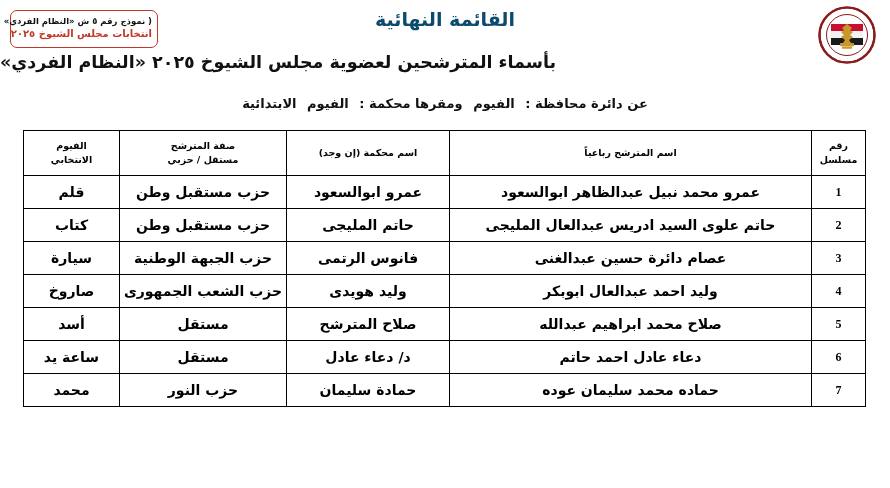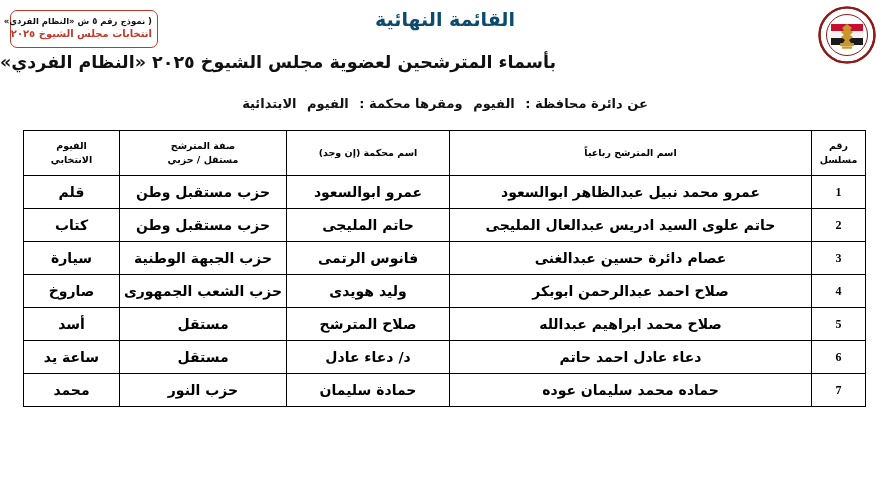--- a/index.html
+++ b/index.html
@@ -207,21 +207,21 @@
       </tr>
       <tr>
         <td class="serial">3</td>
         <td>عصام دائرة حسين عبدالغنى</td>
         <td>فانوس الرتمى</td>
         <td>حزب الجبهة الوطنية</td>
         <td>سيارة</td>
       </tr>
       <tr>
         <td class="serial">4</td>
-        <td>صلاح احمد عبدالرحمن ابوبكر</td>
+        <td>وليد احمد عبدالعال ابوبكر</td>
         <td>وليد هويدى</td>
         <td>حزب الشعب الجمهورى</td>
         <td>صاروخ</td>
       </tr>
       <tr>
         <td class="serial">5</td>
         <td>صلاح محمد ابراهيم عبدالله</td>
         <td>صلاح المترشح</td>
         <td>مستقل</td>
         <td>أسد</td>

